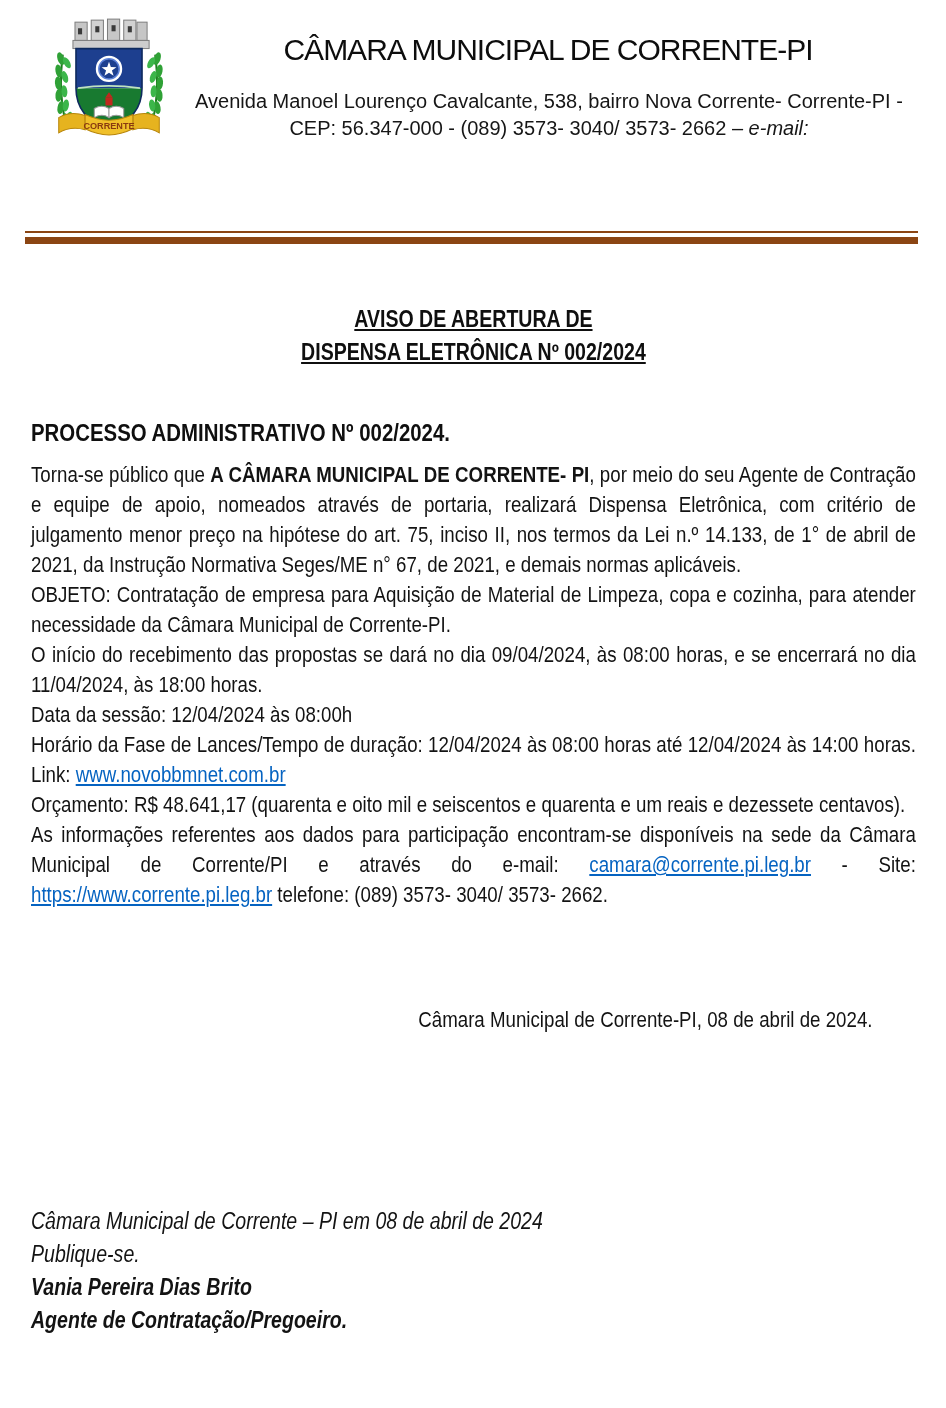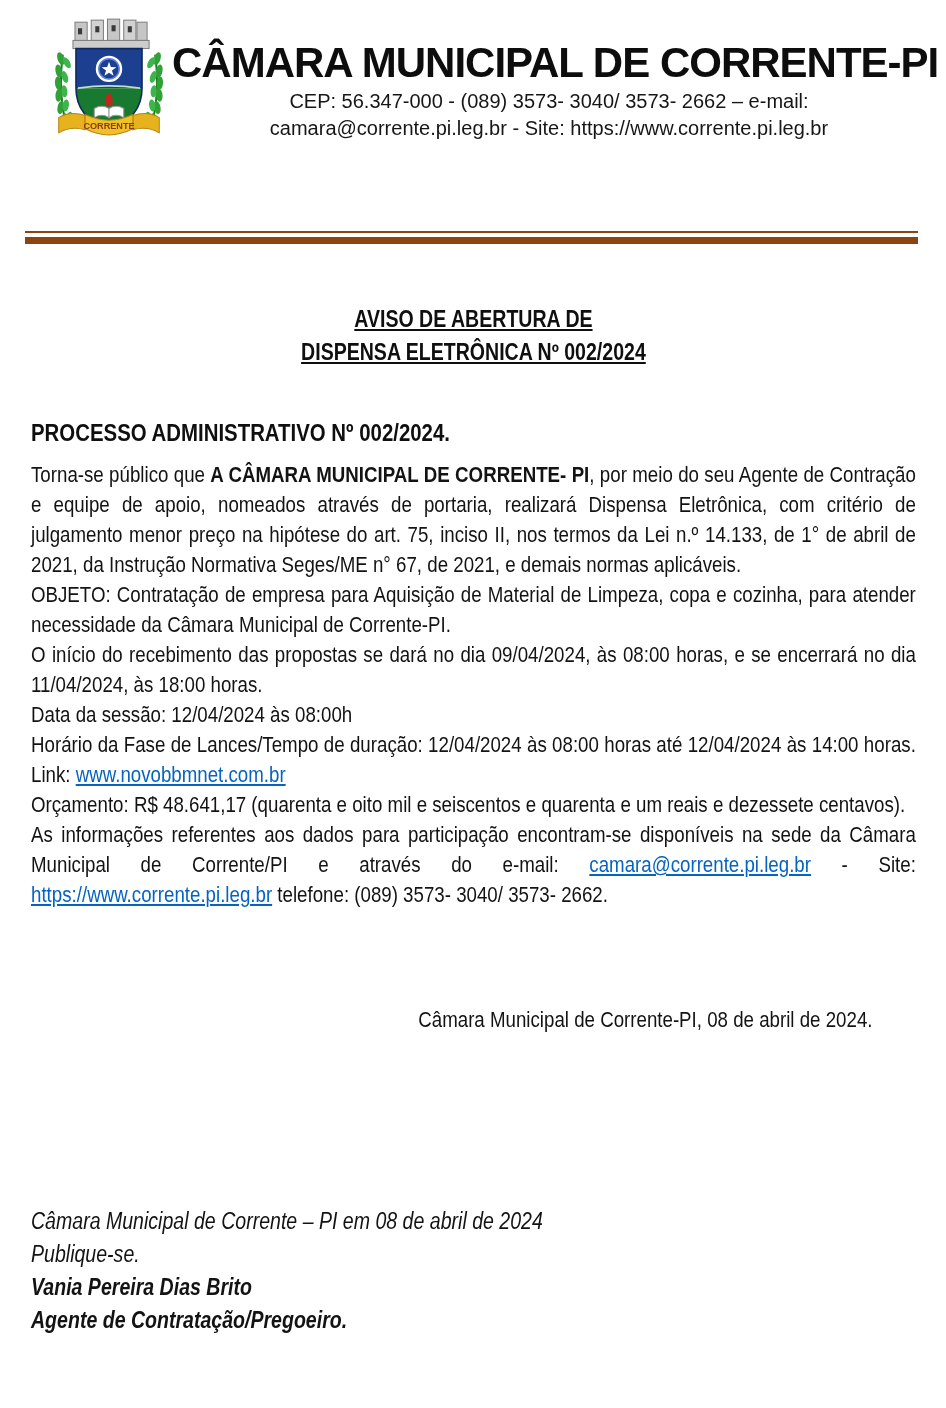--- a/index.html
+++ b/index.html
@@ -9,29 +9,29 @@
     color:#121212;
     font-family:"Liberation Sans", sans-serif;
     position:relative;
     overflow:hidden;
   }
   .page{position:absolute;inset:0;}
 
   
   .logo{position:absolute;left:50px;top:12px;width:118px;height:130px;}
   .org-title{
-    position:absolute;left:172px;top:39px;width:752px;
-    text-align:center;font-weight:bold;font-size:42px;line-height:48px;
+    position:absolute;left:172px;top:26px;width:752px;
+    text-align:center;font-weight:normal;font-size:30px;line-height:48px;
     letter-spacing:-1px;color:#0d0d0d;white-space:nowrap;
   }
   .address{
     position:absolute;left:168px;top:88px;width:762px;
     text-align:center;font-size:20px;line-height:26.5px;color:#161616;
   }
-  .address .it{}
+  .address .it{font-style:italic;}
 
   
   .rule{
     position:absolute;left:25px;top:231px;width:893px;height:4px;
     border-top:2px solid #8B4513;
     border-bottom:7px solid #8B4513;
   }
 
   
   .content{
@@ -136,22 +136,22 @@
         <path d="M8,104 Q20,97 34,102 L34,116 Q20,112 8,119 Z" fill="#e6b31f" stroke="#b8860b" stroke-width="1"></path>
         <path d="M107,104 Q95,97 81,102 L81,116 Q95,112 107,119 Z" fill="#e6b31f" stroke="#b8860b" stroke-width="1"></path>
         <path d="M34,101 Q57.5,112 81,101 L81,115 Q57.5,127 34,115 Z" fill="#f0c02a" stroke="#b8860b" stroke-width="1"></path>
         <text x="57.5" y="115" text-anchor="middle" font-size="9" font-weight="bold" fill="#8a3a10" font-family="Liberation Sans, sans-serif">CORRENTE</text>
       </g>
     </svg>
 
     <div class="org-title">CÂMARA MUNICIPAL DE CORRENTE-PI</div>
 
     <div class="address">
+      <div>Avenida Manoel Lourenço Cavalcante, 538, bairro Nova Corrente- Corrente-PI -</div>
       <div><span>CEP: 56.347-000 - (089) 3573- 3040/ 3573- 2662 – </span><span class="it">e-mail:</span></div>
-      <div><span class="it">camara@corrente.pi.leg.br</span><span> - Site: </span><span class="it">https://www.corrente.pi.leg.br</span></div>
     </div>
   </div>
 
   <div class="rule"></div>
 
   <div class="content">
 
     <div class="doc-title">
       <div><span class="u">AVISO DE ABERTURA DE</span></div>
       <div><span class="u">DISPENSA ELETRÔNICA Nº 002/2024</span></div>

